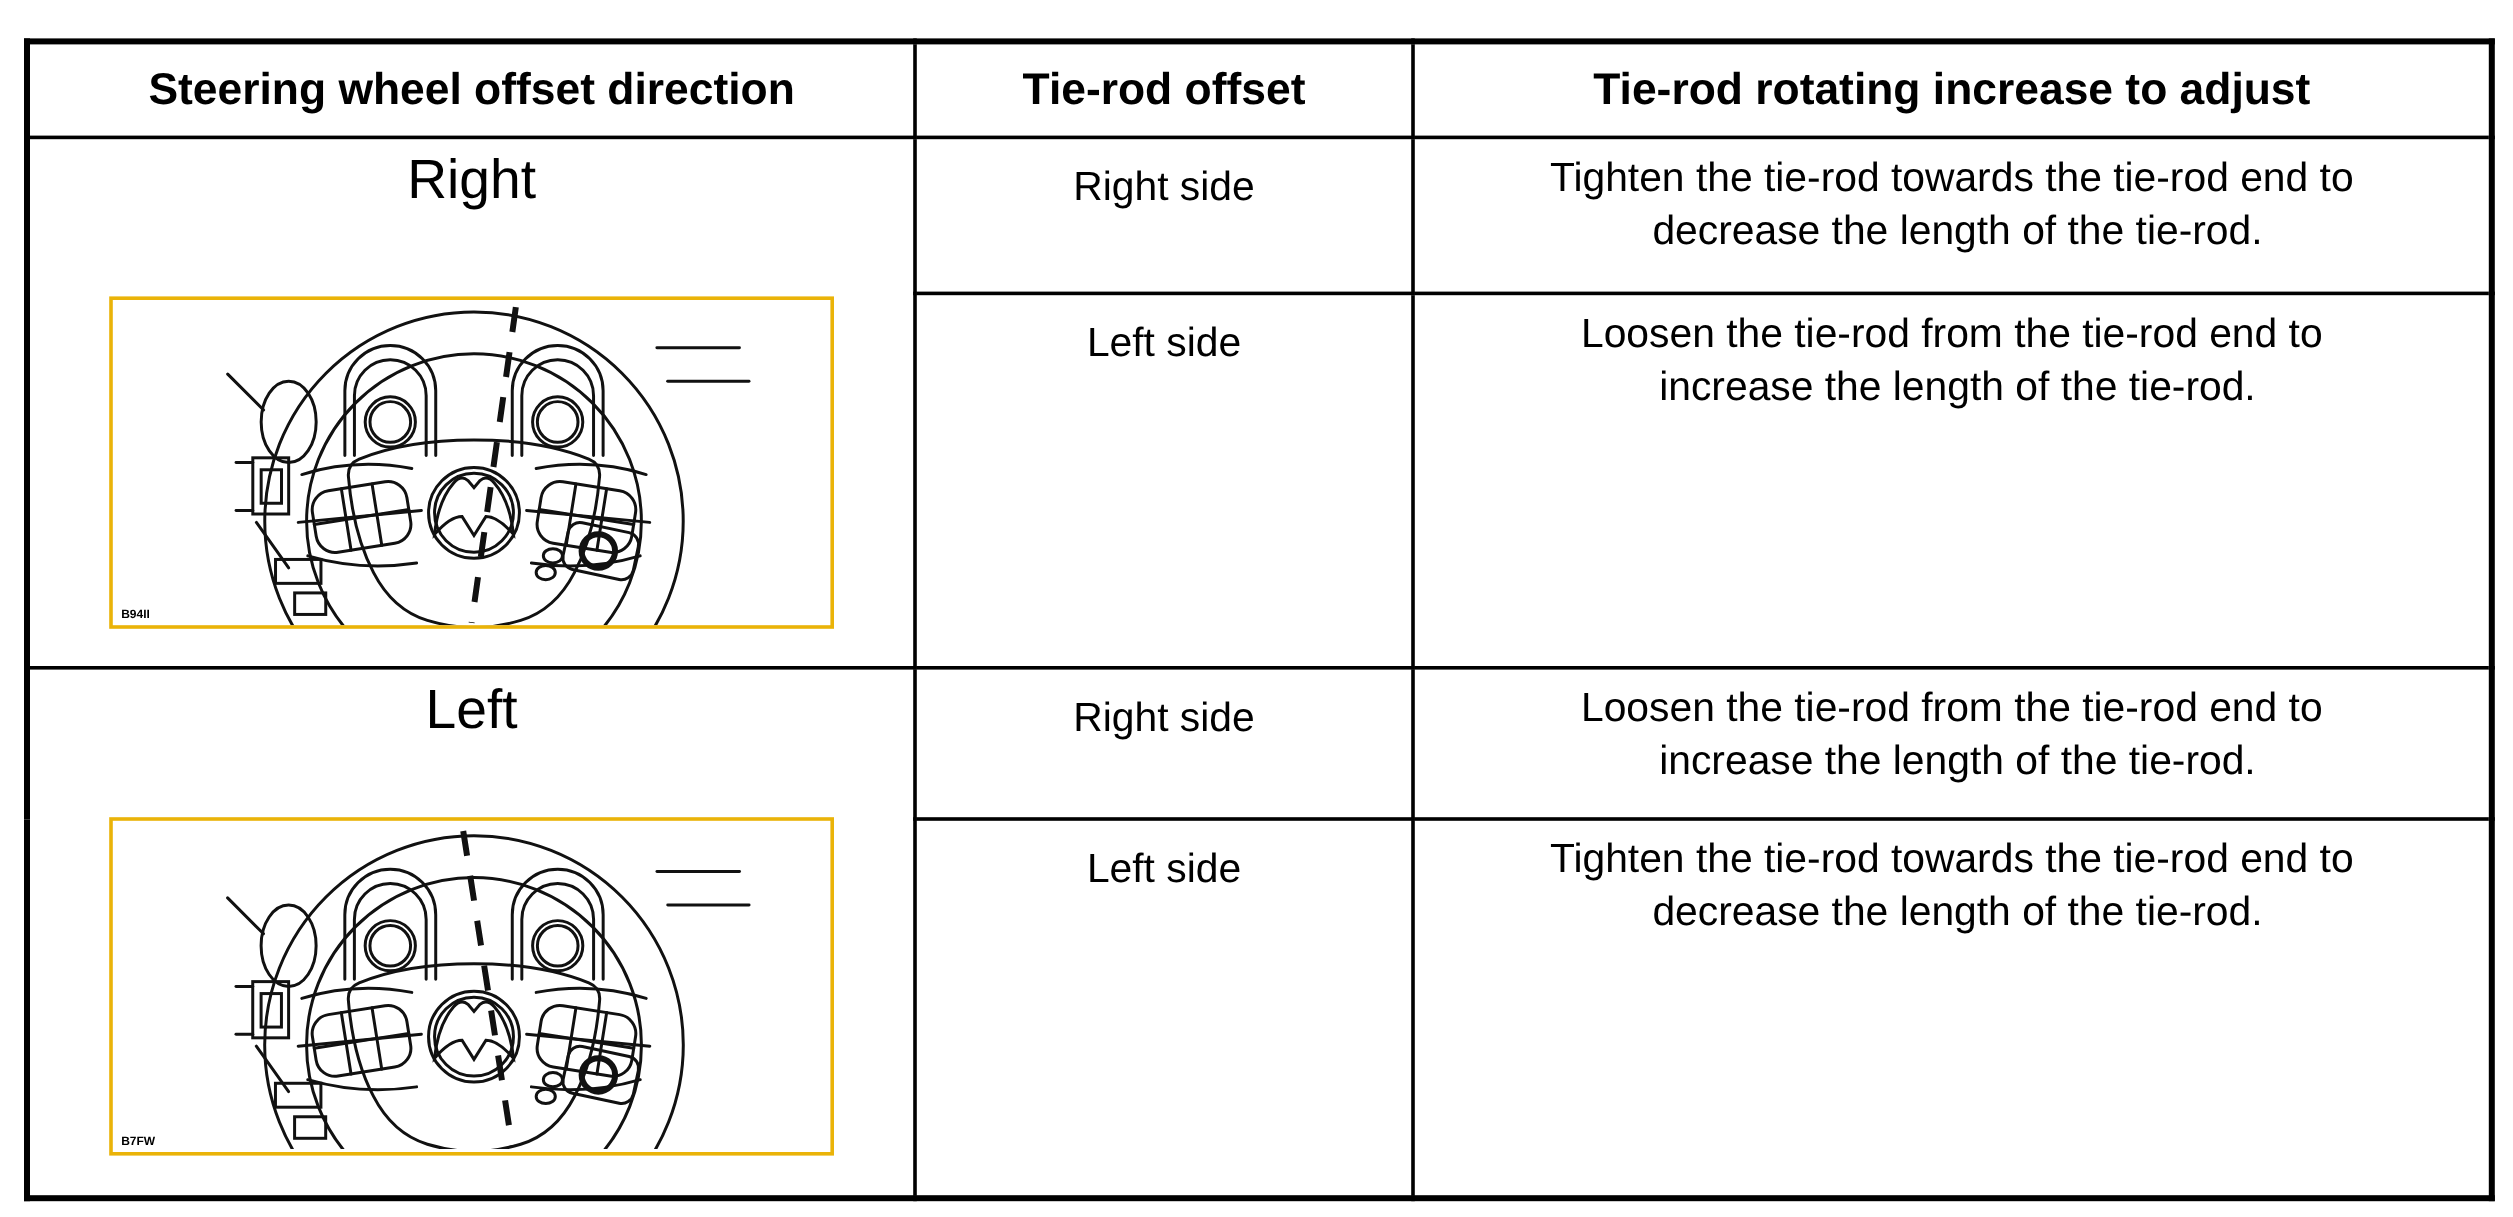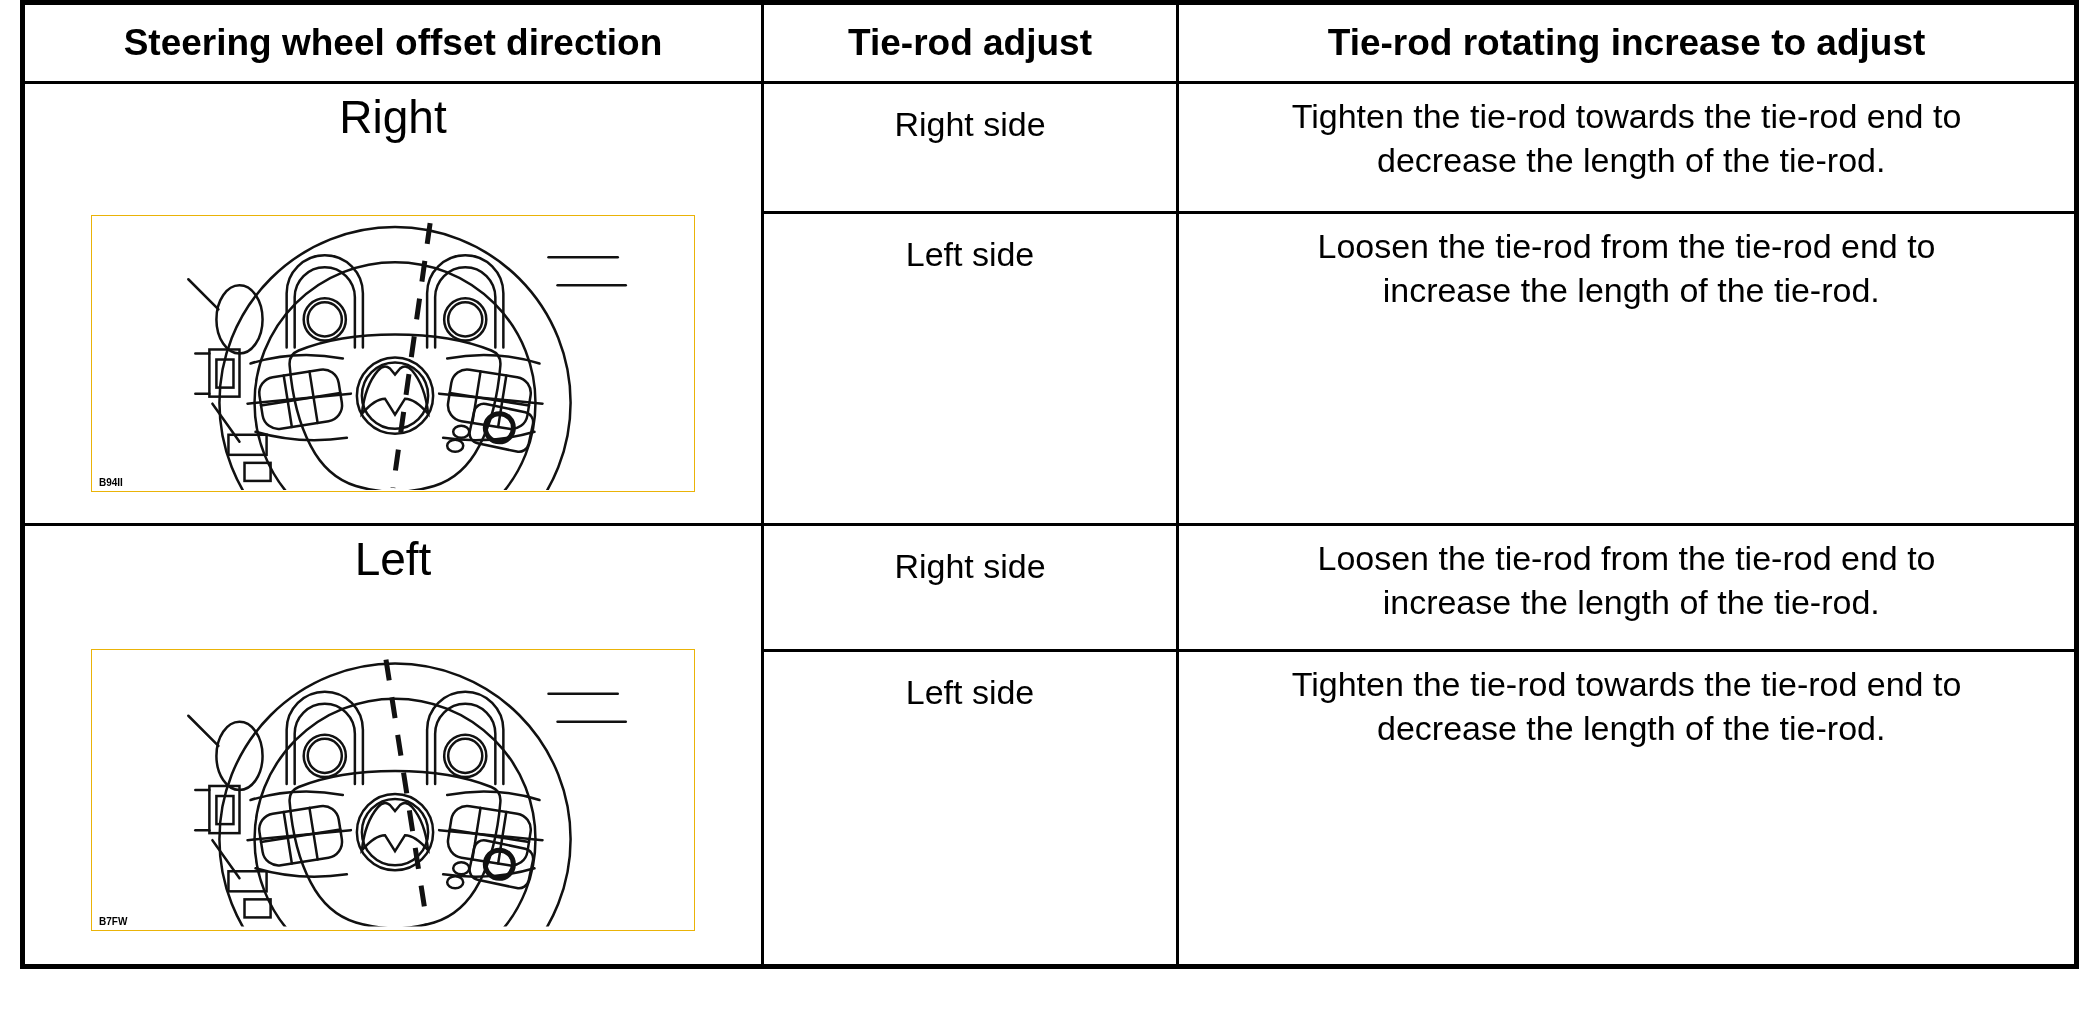--- a/index.html
+++ b/index.html
@@ -1,30 +1,30 @@
 <!DOCTYPE html>
 <html><head>
 <meta charset="utf-8">
 <style>
   html,body{margin:0;padding:0;background:#ffffff;}
   body{width:2094px;height:1014px;position:relative;font-family:"Liberation Sans","DejaVu Sans",sans-serif;color:#000;}
-  .doc-table{position:absolute;left:20px;top:0;width:2054px;height:966px;border-collapse:collapse;table-layout:fixed;background:#fff;}
+  .doc-table{position:absolute;left:20px;top:32px;width:2054px;height:966px;border-collapse:collapse;table-layout:fixed;background:#fff;}
   .doc-table,.doc-table th,.doc-table td{border:3px solid #000;}
   .doc-table{border:5px solid #000;}
   .doc-table th{font-size:37px;font-weight:bold;text-align:center;vertical-align:middle;padding:0;}
   .doc-table td{font-size:34px;padding:0;}
   tr.hdr{height:80px;}
   tr.r1{height:130px;}
   tr.r2{height:312px;}
   tr.r3{height:126px;}
   tr.r4{height:316px;}
   td.group-cell{vertical-align:top;text-align:center;}
   .group-inner{display:flex;flex-direction:column;align-items:center;height:100%;}
   .offset-label{padding-top:6px;font-size:46px;line-height:1.2;}
-  .wheel-box{margin-top:70px;width:604px;height:277px;border:1px solid #eab308;position:relative;background:#fff;box-sizing:border-box;}
+  .wheel-box{margin-top:70px;width:604px;height:277px;border:3px solid #eab308;position:relative;background:#fff;box-sizing:border-box;}
   .wheel-svg{position:absolute;left:0;top:0;width:100%;height:100%;}
   .fig-code{position:absolute;left:7px;bottom:3px;font-size:10px;font-weight:bold;letter-spacing:0;color:#000;line-height:1;}
   td.side-cell{vertical-align:top;text-align:center;padding-top:18px;line-height:1.3;}
   td.instr-cell{vertical-align:top;text-align:center;padding:10px 16px 0 16px;line-height:1.3;white-space:pre-wrap;}
   .centerline{stroke:#111;stroke-width:5;stroke-dasharray:21 17;fill:none;}
 </style>
 </head>
 <body>
 
 <svg width="0" height="0" style="position:absolute" aria-hidden="true">
@@ -101,21 +101,21 @@
 
 <table class="doc-table">
   <colgroup>
     <col style="width:740px">
     <col style="width:415px">
     <col style="width:899px">
   </colgroup>
   <tbody>
       <tr class="hdr">
     <th>Steering wheel offset direction</th>
-    <th>Tie-rod adjust</th>
+    <th>Tie-rod offset</th>
     <th>Tie-rod rotating increase to adjust</th>
   </tr>
   <tr class="r1">
     <td class="group-cell" rowspan="2">
       <div class="group-inner">
         <div class="offset-label">Right</div>
         <div class="wheel-box">
           <svg class="wheel-svg" viewBox="0 0 600 272" preserveAspectRatio="xMidYMid meet">
             <use href="#wheel-art"></use>
             <line class="centerline" x1="337" y1="6" x2="300" y2="270"></line>

